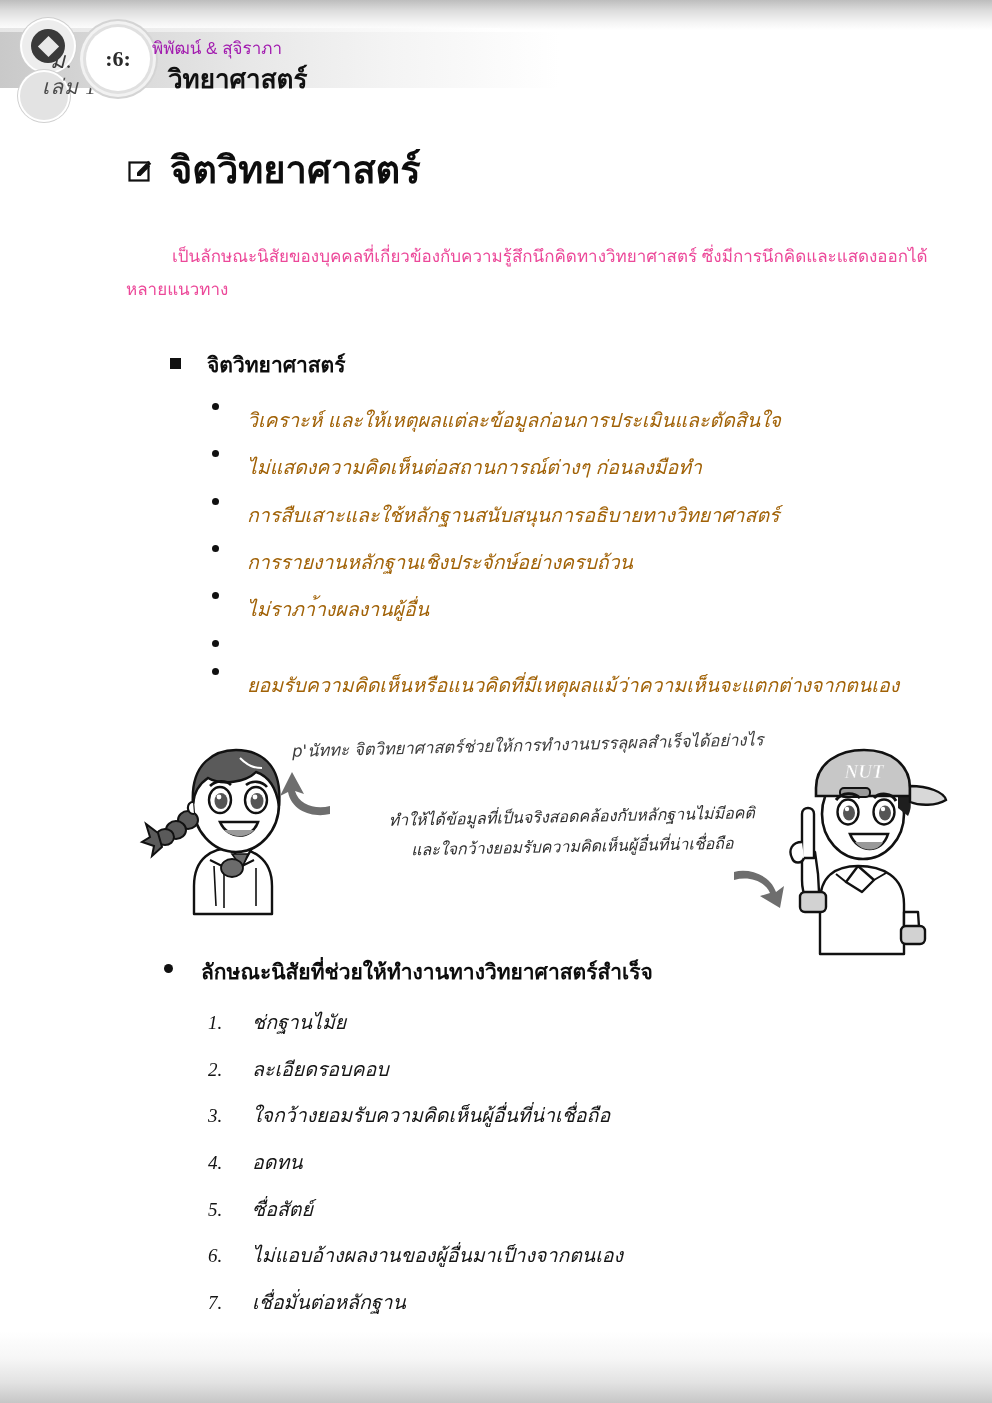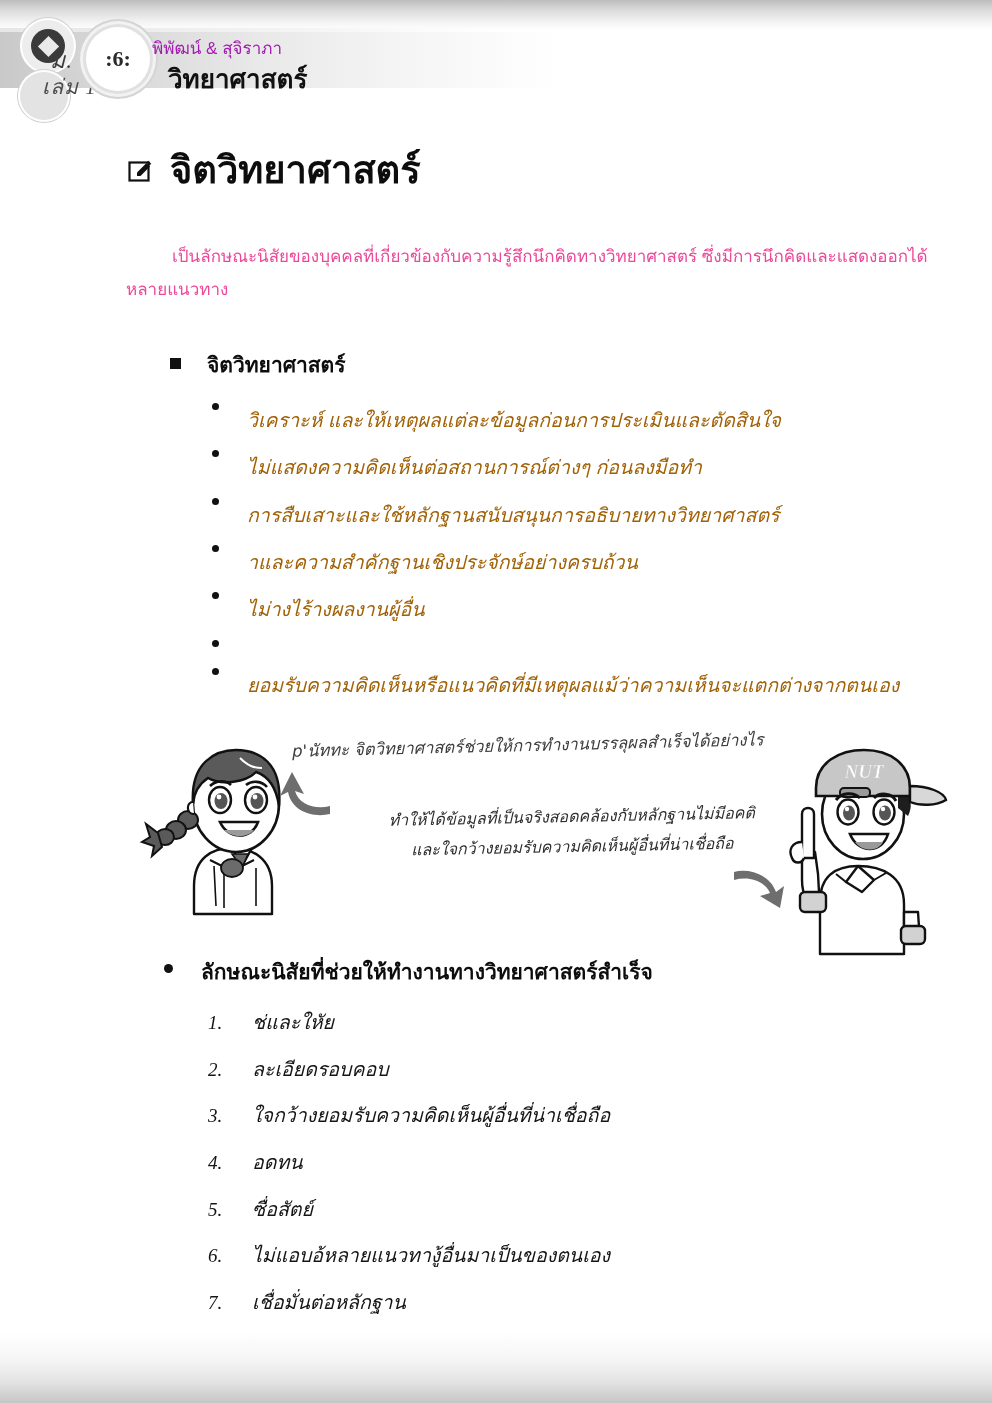--- a/index.html
+++ b/index.html
@@ -357,25 +357,25 @@
     <li>
       <span class="dot-bullet"></span>
       <span>ไม่แสดงความคิดเห็นต่อสถานการณ์ต่างๆ ก่อนลงมือทำ</span>
     </li>
     <li>
       <span class="dot-bullet"></span>
       <span>การสืบเสาะและใช้หลักฐานสนับสนุนการอธิบายทางวิทยาศาสตร์</span>
     </li>
     <li>
       <span class="dot-bullet"></span>
-      <span>าและความสำคักฐานเชิงประจักษ์อย่างครบถ้วน</span>
-    </li>
-    <li>
-      <span class="dot-bullet"></span>
-      <span>ไม่างไร้างผลงานผู้อื่น</span>
+      <span>การรายงานหลักฐานเชิงประจักษ์อย่างครบถ้วน</span>
+    </li>
+    <li>
+      <span class="dot-bullet"></span>
+      <span>ไม่ราภา้างผลงานผู้อื่น</span>
     </li>
     <li>
       <span class="dot-bullet"></span>
     </li>
     <li>
       <span class="dot-bullet"></span>
       <span>ยอมรับความคิดเห็นหรือแนวคิดที่มีเหตุผลแม้ว่าความเห็นจะแตกต่างจากตนเอง</span>
     </li>
   </ul>
 
@@ -477,41 +477,41 @@
   </div>
 
   <div class="numbered-head">
     <span class="round-bullet"></span>
     <span class="numbered-head-text">ลักษณะนิสัยที่ช่วยให้ทำงานทางวิทยาศาสตร์สำเร็จ</span>
   </div>
 
   <ol class="numbered-list">
     <li>
       <span class="num">1.</span>
-      <span>ช่และใหัย</span>
+      <span>ช่กฐานไมัย</span>
     </li>
     <li>
       <span class="num">2.</span>
       <span>ละเอียดรอบคอบ</span>
     </li>
     <li>
       <span class="num">3.</span>
       <span>ใจกว้างยอมรับความคิดเห็นผู้อื่นที่น่าเชื่อถือ</span>
     </li>
     <li>
       <span class="num">4.</span>
       <span>อดทน</span>
     </li>
     <li>
       <span class="num">5.</span>
       <span>ซื่อสัตย์</span>
     </li>
     <li>
       <span class="num">6.</span>
-      <span>ไม่แอบอ้หลายแนวทางู้อื่นมาเป็นของตนเอง</span>
+      <span>ไม่แอบอ้างผลงานของผู้อื่นมาเป็างจากตนเอง</span>
     </li>
     <li>
       <span class="num">7.</span>
       <span>เชื่อมั่นต่อหลักฐาน</span>
     </li>
   </ol>
 
 </div>
 
 <div class="page-bottom-shade"></div>

